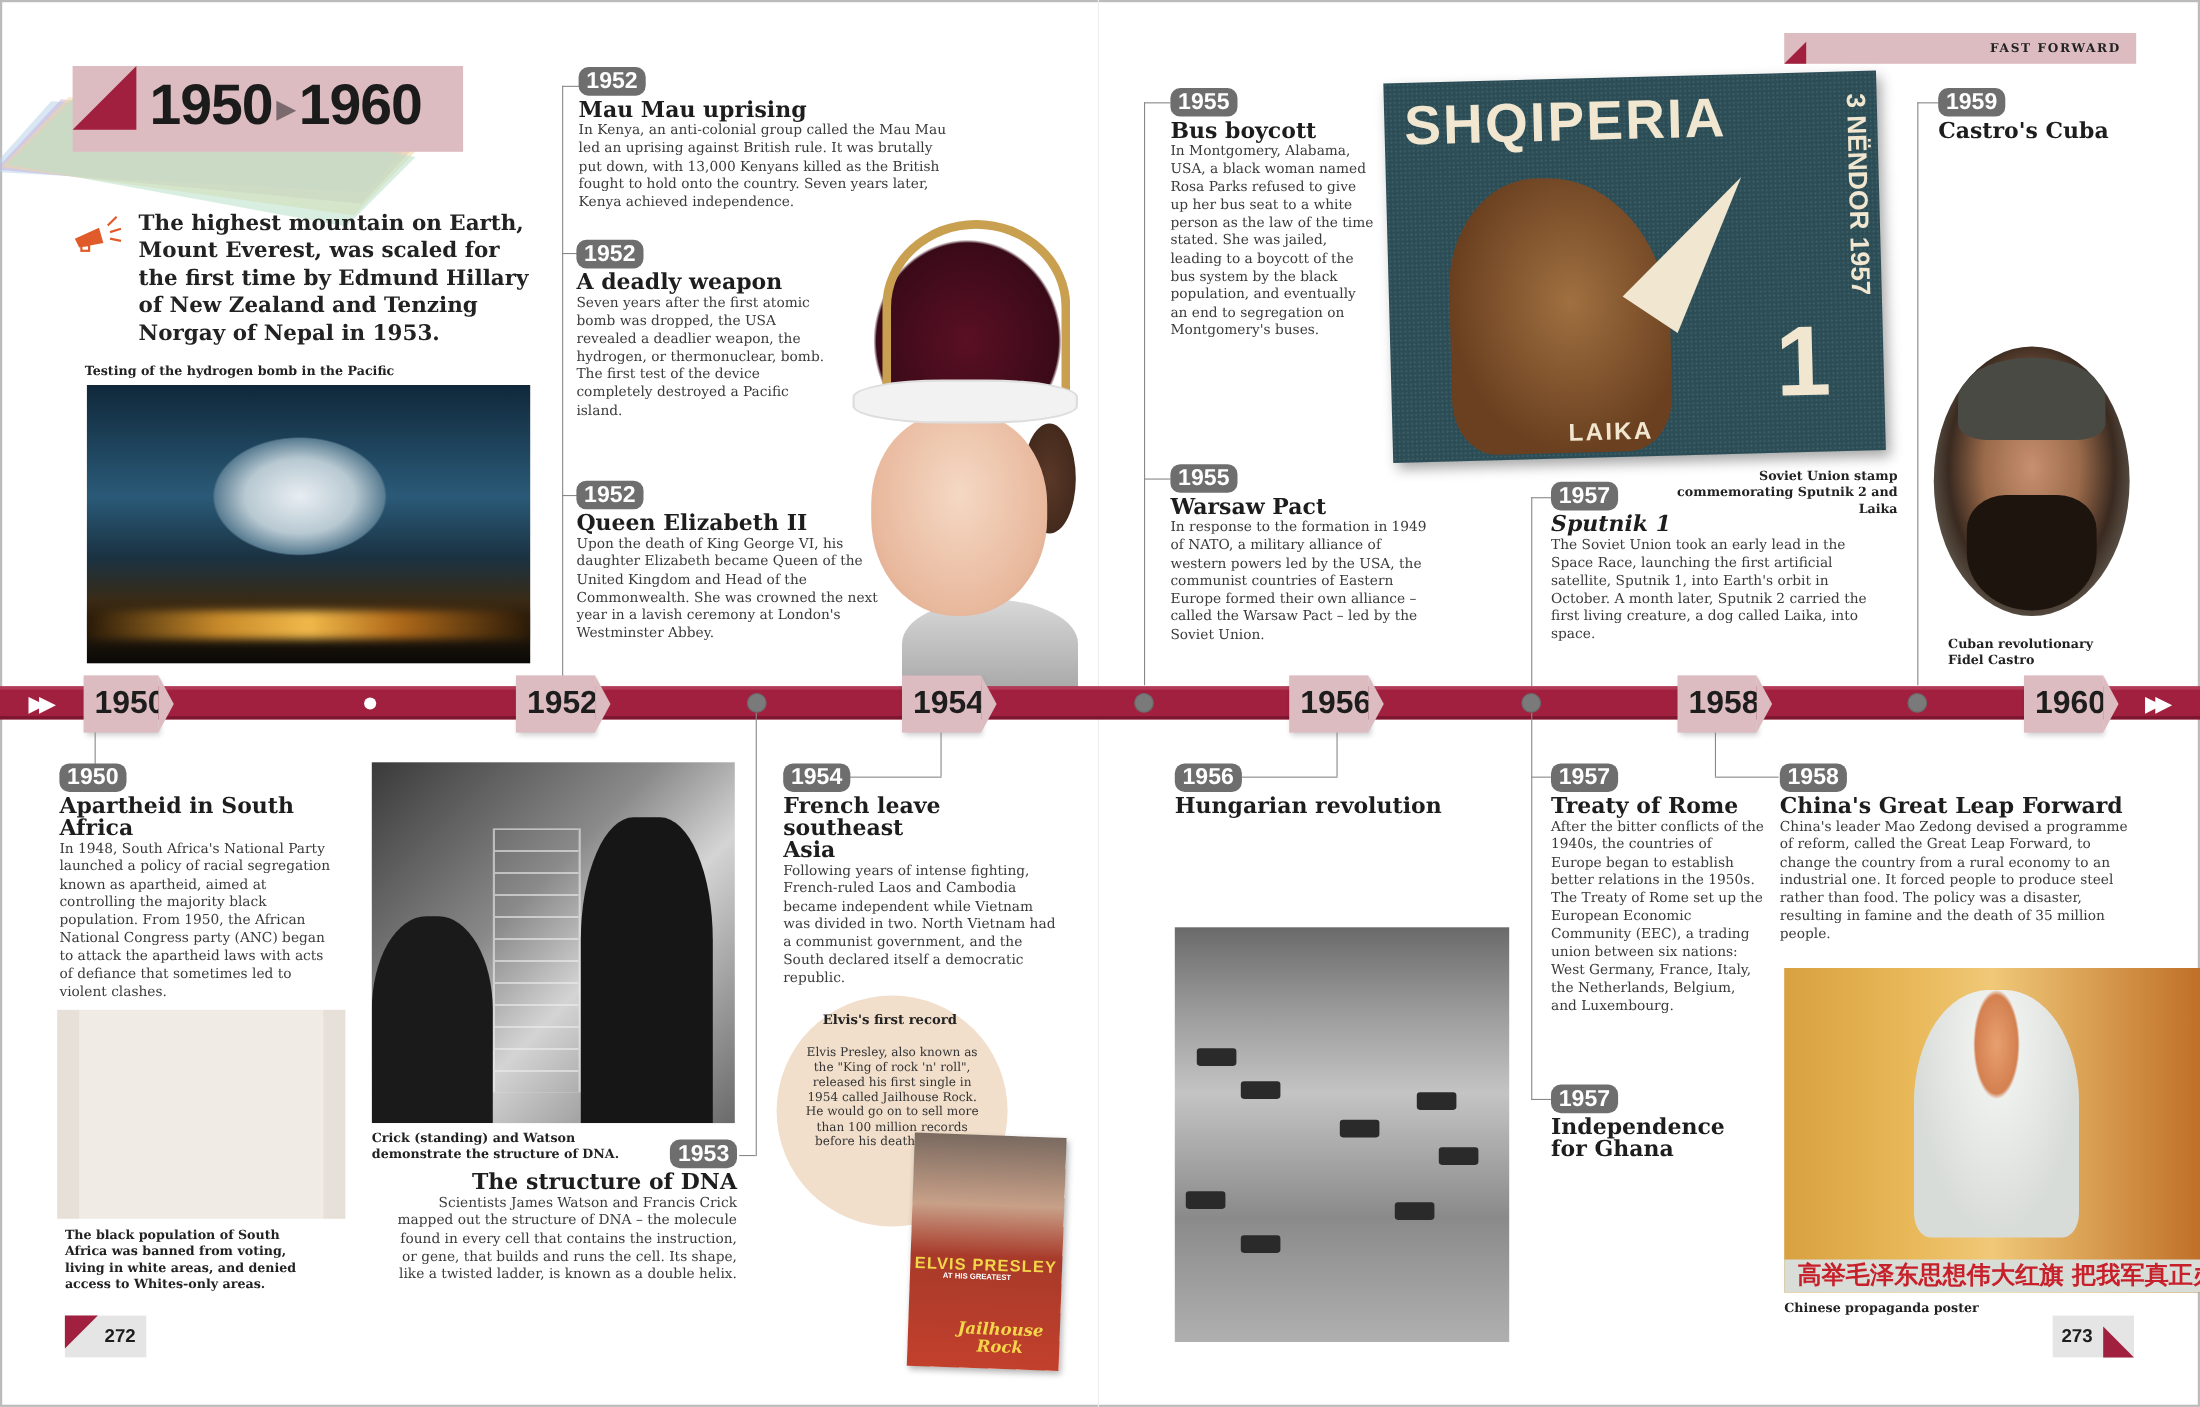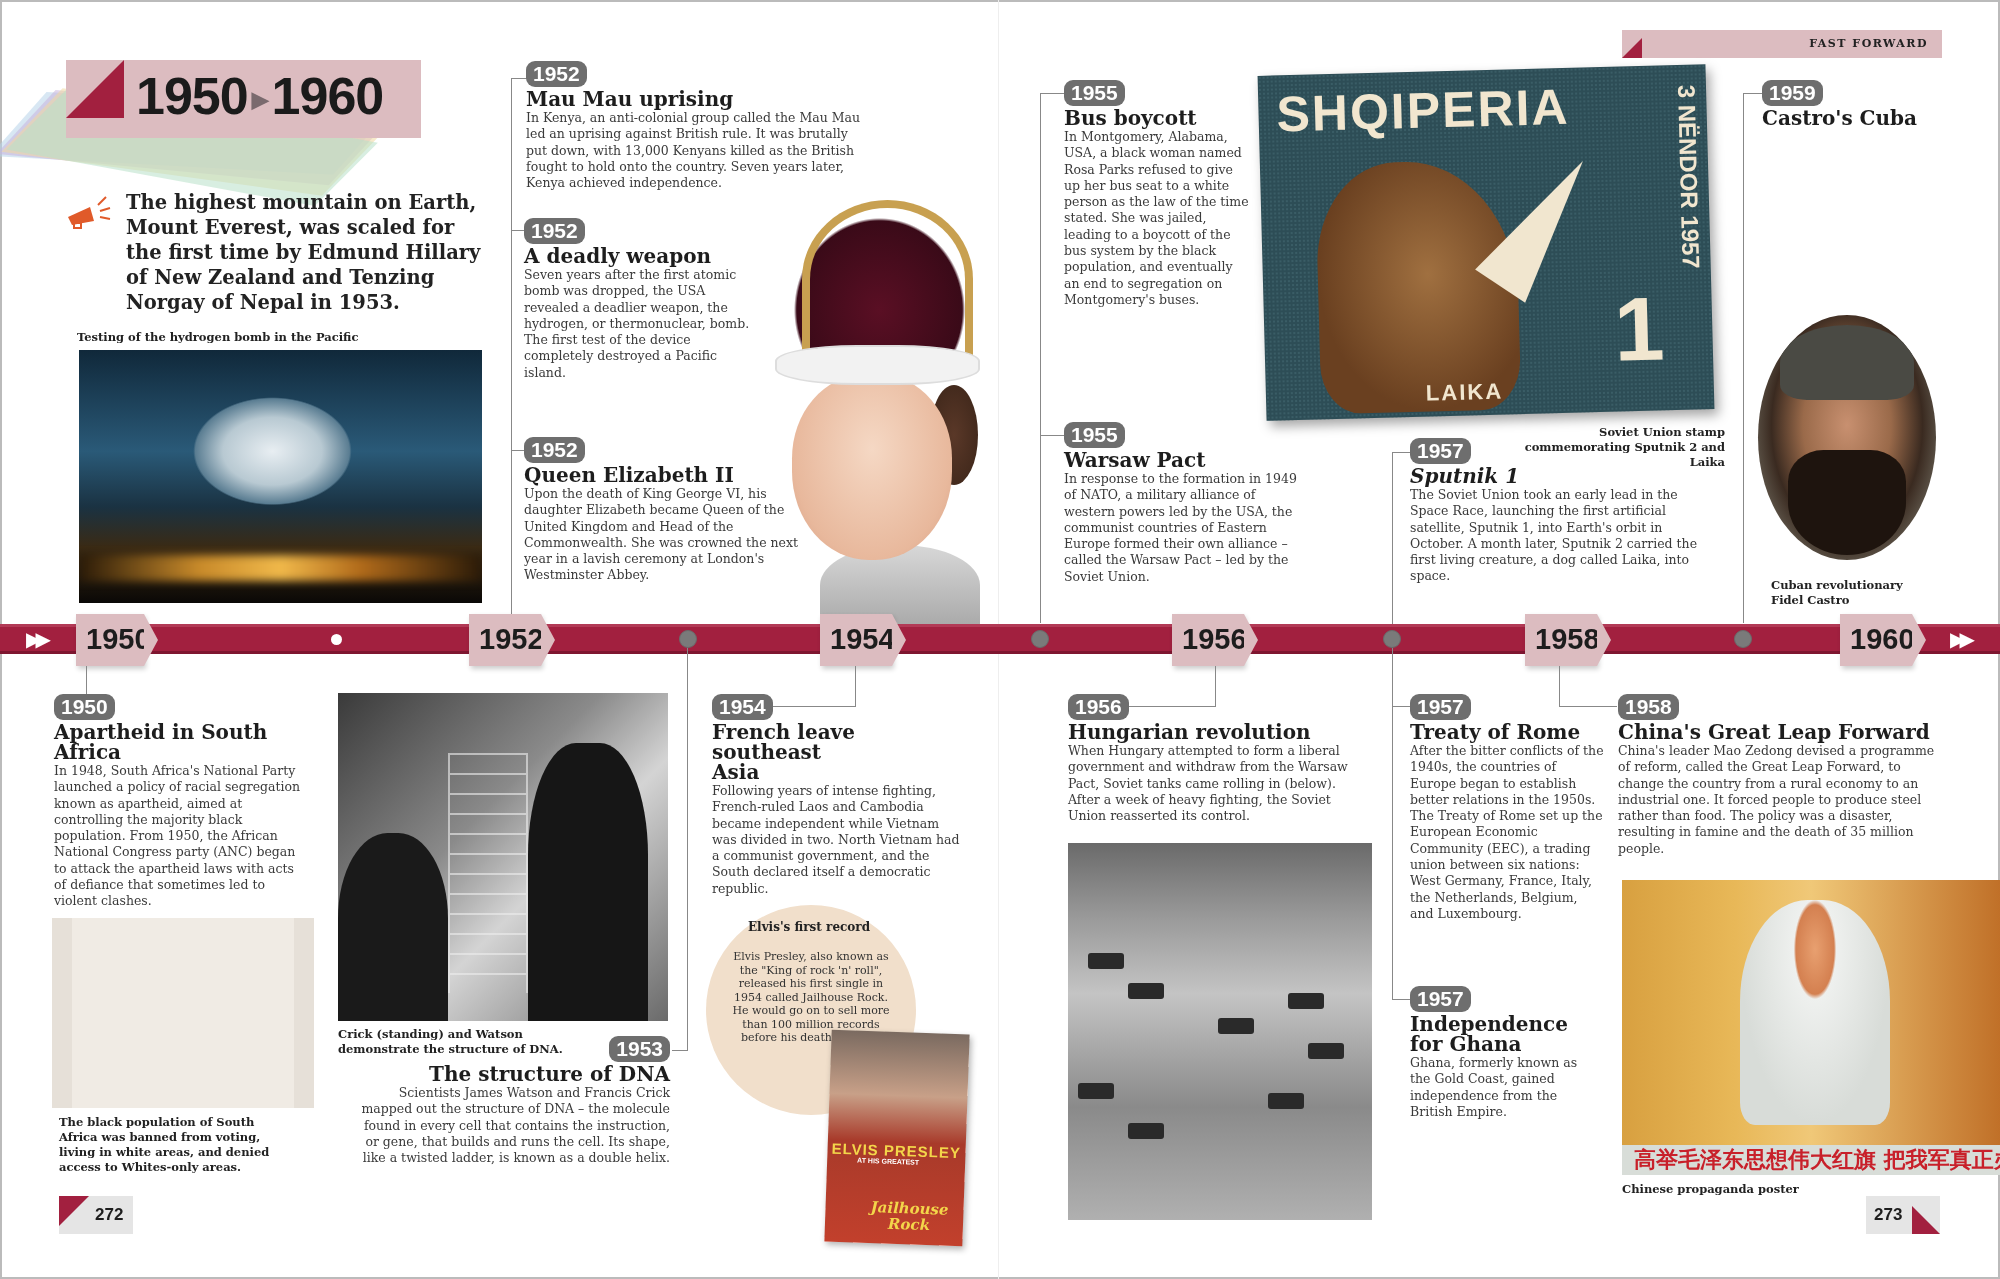--- a/index.html
+++ b/index.html
@@ -286,21 +286,20 @@
   <div class="elvis-name">ELVIS PRESLEY</div>
   <div class="elvis-sub">AT HIS GREATEST</div>
   <div class="elvis-jr">Jailhouse Rock</div>
 </div>
 
 <div class="leader" style="left:1215px;top:666px;width:1px;height:40px;"></div>
 <div class="leader" style="left:1128px;top:706px;width:88px;height:1px;"></div>
 <div class="evt" style="left:1068px;top:694px;width:300px;">
   <span class="badge">1956</span>
   <div class="evt-title">Hungarian revolution</div>
-  <div class="evt-body">When Hungary attempted to form a liberal government and withdraw from the Warsaw Pact, Soviet tanks came rolling in (below). After a week of heavy fighting, the Soviet Union reasserted its control.</div>
 </div>
 
 <div class="img img-tanks">
   <div class="tank" style="left:20px;top:110px;"></div>
   <div class="tank" style="left:60px;top:140px;"></div>
   <div class="tank" style="left:150px;top:175px;"></div>
   <div class="tank" style="left:220px;top:150px;"></div>
   <div class="tank" style="left:240px;top:200px;"></div>
   <div class="tank" style="left:10px;top:240px;"></div>
   <div class="tank" style="left:60px;top:280px;"></div>
@@ -313,21 +312,20 @@
 
 <div class="evt" style="left:1410px;top:694px;width:195px;">
   <span class="badge">1957</span>
   <div class="evt-title">Treaty of Rome</div>
   <div class="evt-body">After the bitter conflicts of the 1940s, the countries of Europe began to establish better relations in the 1950s. The Treaty of Rome set up the European Economic Community (EEC), a trading union between six nations: West Germany, France, Italy, the Netherlands, Belgium, and Luxembourg.</div>
 </div>
 
 <div class="evt" style="left:1410px;top:986px;width:170px;">
   <span class="badge">1957</span>
   <div class="evt-title">Independence for Ghana</div>
-  <div class="evt-body">Ghana, formerly known as the Gold Coast, gained independence from the British Empire.</div>
 </div>
 
 <div class="leader" style="left:1559px;top:666px;width:1px;height:40px;"></div>
 <div class="leader" style="left:1559px;top:706px;width:58px;height:1px;"></div>
 <div class="evt" style="left:1618px;top:694px;width:320px;">
   <span class="badge">1958</span>
   <div class="evt-title">China's Great Leap Forward</div>
   <div class="evt-body">China's leader Mao Zedong devised a programme of reform, called the Great Leap Forward, to change the country from a rural economy to an industrial one. It forced people to produce steel rather than food. The policy was a disaster, resulting in famine and the death of 35 million people.</div>
 </div>
 

